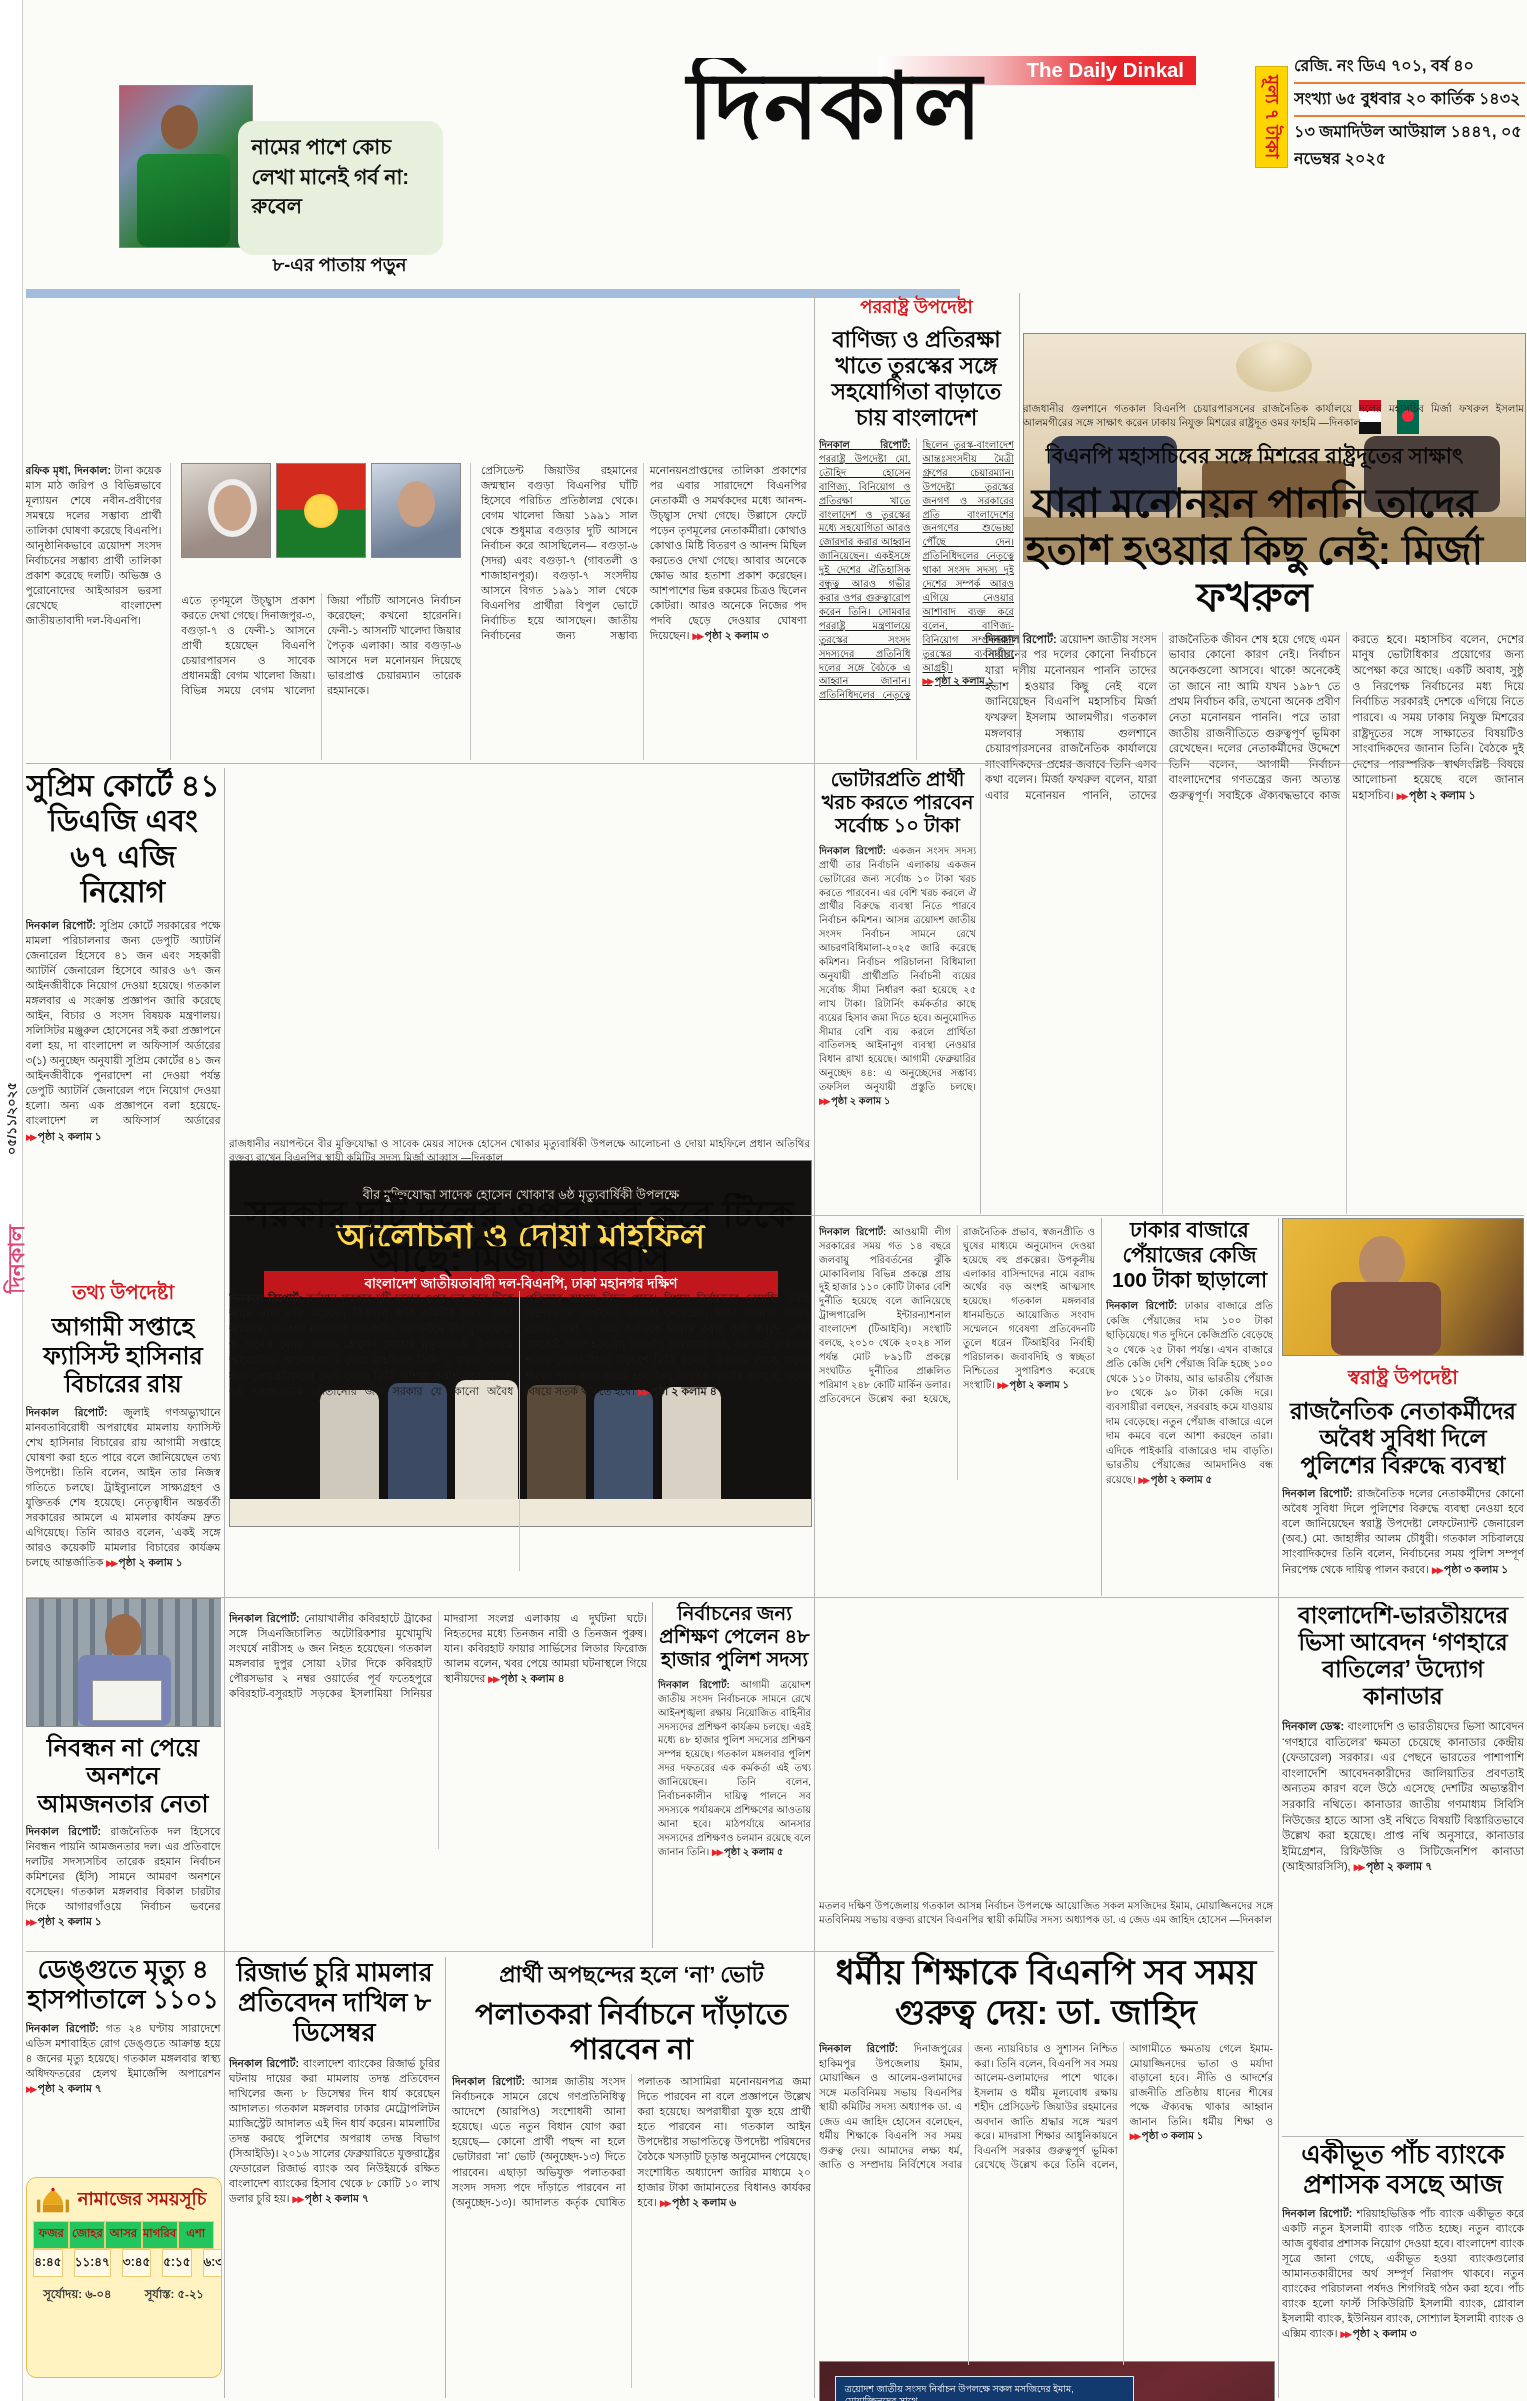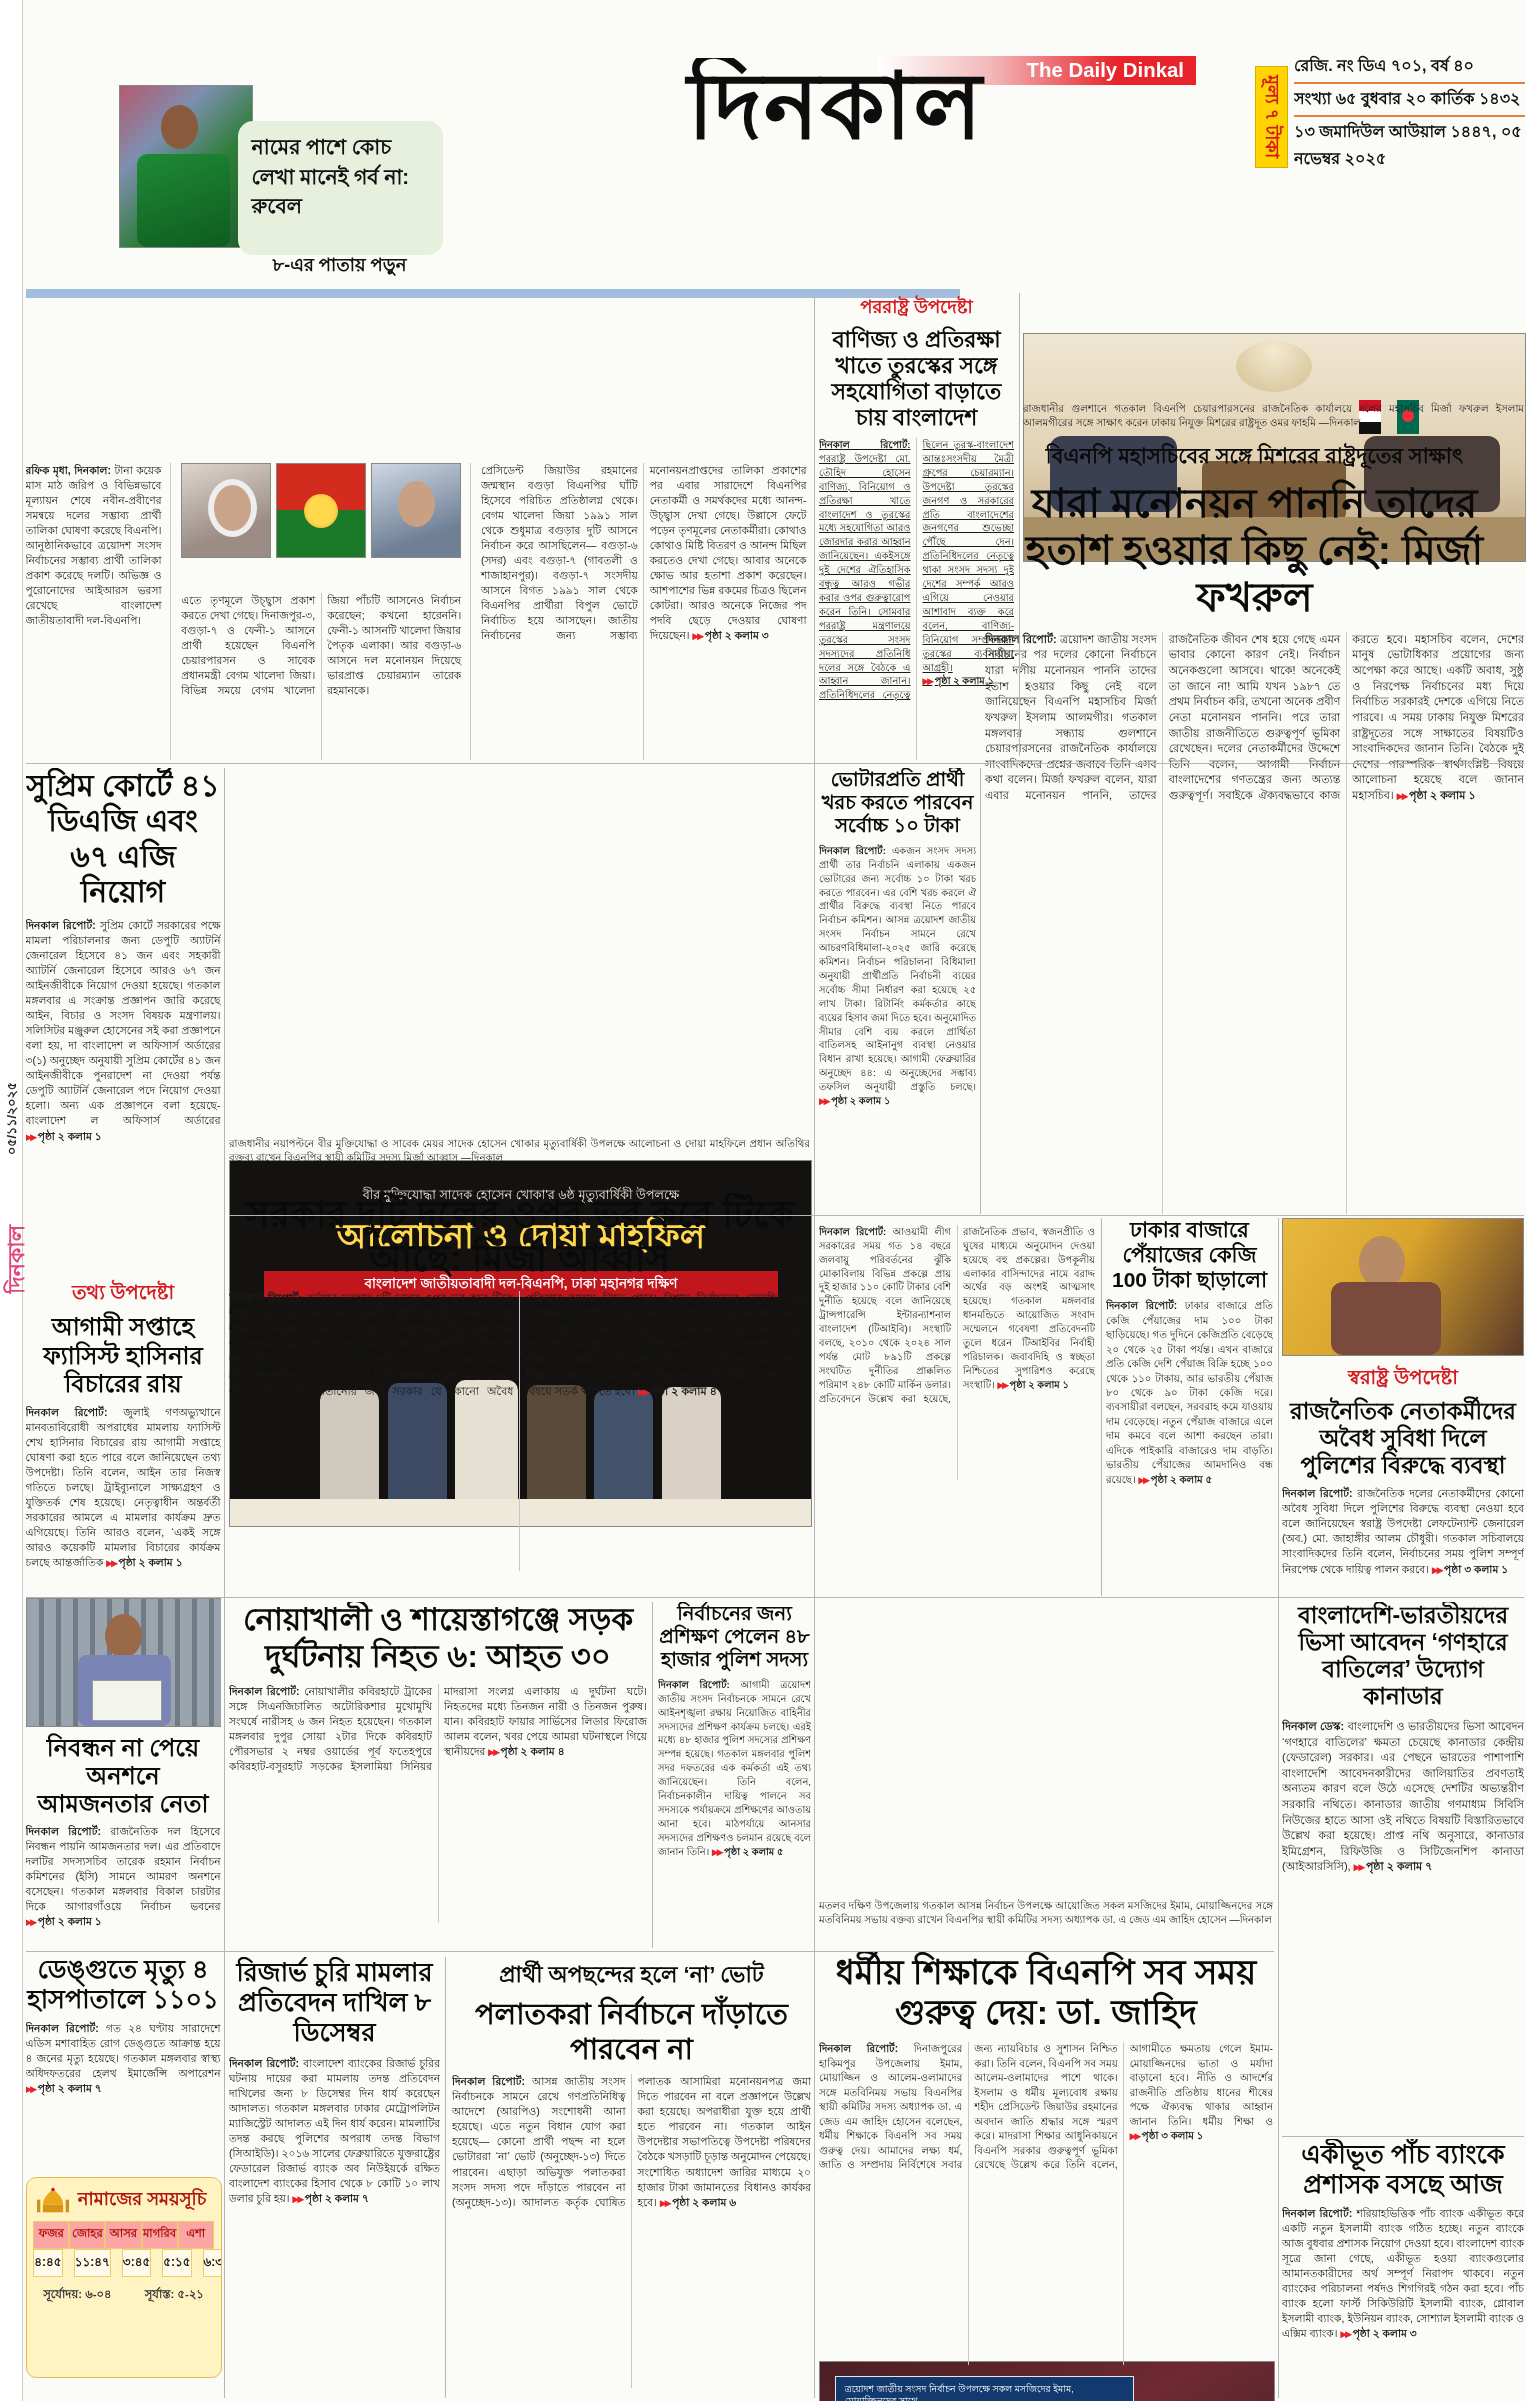--- a/index.html
+++ b/index.html
@@ -21,21 +21,21 @@
   .photo{position:relative;overflow:hidden;border:0.8px solid #888;}
   .teaser-box{background:#e6f0dc;border-radius:15.3px;padding:12px 13.6px;font-size:20.4px;font-weight:700;line-height:1.45;}
   .logo-bn{font-weight:700;color:#0d0d0d;letter-spacing:1.7px;}
   .dailybox{background:linear-gradient(90deg,#ffffff 0%,#f3b9bb 35%,#e8232a 75%,#e8232a 100%);color:#fff;font-weight:700;text-align:right;}
   .mh-line{font-weight:700;font-size:16px;border-bottom:2.5px solid #e87e3c;padding:1.7px 0 2.5px 0;color:#111;}
   .price{background:#ffd400;color:#d71920;font-weight:700;writing-mode:vertical-rl;text-align:center;font-size:18px;border:0.8px solid #d8b000;}
   .figface{position:absolute;border-radius:50%;}
   .prayer{background:#fff3c2;border:1.7px solid #e8b84b;border-radius:10.2px;}
   .prayer .ttl{color:#b01510;font-weight:700;font-size:18px;}
   .pgrid{display:grid;grid-template-columns:repeat(5,1fr);text-align:center;}
-  .pname{font-weight:700;color:#b01510;font-size:11.5px;background:#fca5a5;padding:3.4px 0;border:0.8px solid #eccb72;}
+  .pname{font-weight:700;color:#b01510;font-size:11.5px;background:#22c55e;padding:3.4px 0;border:0.8px solid #eccb72;}
   .ptime{font-weight:700;font-size:12px;padding:3.4px 0;border:0.8px solid #eccb72;background:#fffbe8;}
   .sun{font-weight:700;font-size:11.5px;text-align:center;color:#333;}
   .edge{position:absolute;left:0;top:0;width:22px;height:2401px;background:#fff;border-right:0.8px solid #ccc;}
   .vtext{writing-mode:vertical-rl;transform:rotate(180deg);font-weight:700;}
 </style>
 </head>
 <body>
 
 <div class="page">
 
@@ -260,21 +260,20 @@
     <div class="kicker" style="font-size:19.5px;margin-top:6.8px;">স্বরাষ্ট্র উপদেষ্টা</div>
     <div class="hl" style="font-size:23px;margin-top:3.4px;">রাজনৈতিক নেতাকর্মীদের অবৈধ সুবিধা দিলে পুলিশের বিরুদ্ধে ব্যবস্থা</div>
     <div class="bd" style="margin-top:6.8px;height:110px;">
       <b class="byline">দিনকাল রিপোর্ট:</b>
       <span>রাজনৈতিক দলের নেতাকর্মীদের কোনো অবৈধ সুবিধা দিলে পুলিশের বিরুদ্ধে ব্যবস্থা নেওয়া হবে বলে জানিয়েছেন স্বরাষ্ট্র উপদেষ্টা লেফটেন্যান্ট জেনারেল (অব.) মো. জাহাঙ্গীর আলম চৌধুরী। গতকাল সচিবালয়ে সাংবাদিকদের তিনি বলেন, নির্বাচনের সময় পুলিশ সম্পূর্ণ নিরপেক্ষ থেকে দায়িত্ব পালন করবে।</span>
       <span class="jump"><span class="jarr">▶▶</span><span>পৃষ্ঠা ৩ কলাম ১</span></span>
     </div>
   </div>
 
   <div class="abs" style="left:229px;top:1602px;width:418px;height:346px;">
-    <div class="hl" style="font-size:31px;">নোয়াখালী ও শায়েস্তাগঞ্জে সড়ক দুর্ঘটনায় নিহত ৬: আহত ৩০</div>
     <div class="bd c2" style="margin-top:8.5px;height:238px;font-size:10.6px;">
       <b class="byline">দিনকাল রিপোর্ট:</b>
       <span>নোয়াখালীর কবিরহাটে ট্রাকের সঙ্গে সিএনজিচালিত অটোরিকশার মুখোমুখি সংঘর্ষে নারীসহ ৬ জন নিহত হয়েছেন। গতকাল মঙ্গলবার দুপুর সোয়া ২টার দিকে কবিরহাট পৌরসভার ২ নম্বর ওয়ার্ডের পূর্ব ফতেহপুরে কবিরহাট-বসুরহাট সড়কের ইসলামিয়া সিনিয়র মাদরাসা সংলগ্ন এলাকায় এ দুর্ঘটনা ঘটে। নিহতদের মধ্যে তিনজন নারী ও তিনজন পুরুষ। যান। কবিরহাট ফায়ার সার্ভিসের লিডার ফিরোজ আলম বলেন, খবর পেয়ে আমরা ঘটনাস্থলে গিয়ে স্থানীয়দের</span>
       <span class="jump"><span class="jarr">▶▶</span><span>পৃষ্ঠা ২ কলাম ৪</span></span>
     </div>
   </div>
 
   <div class="abs" style="left:658px;top:1602px;width:153px;height:346px;">
     <div class="hl" style="font-size:19.5px;">নির্বাচনের জন্য প্রশিক্ষণ পেলেন ৪৮ হাজার পুলিশ সদস্য</div>
     <div class="bd" style="margin-top:6.8px;height:255px;font-size:9.8px;">

